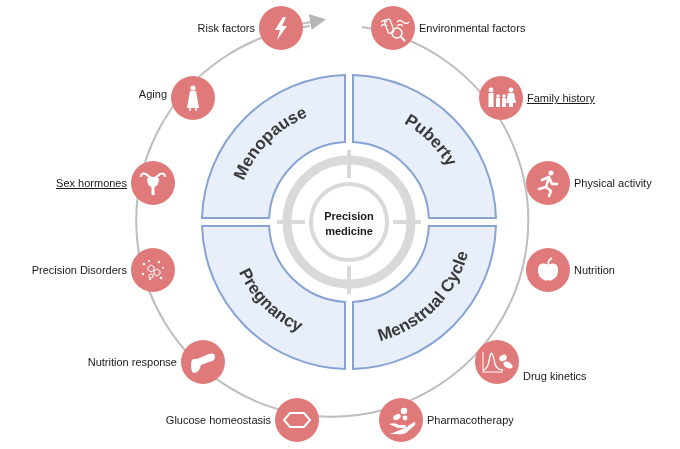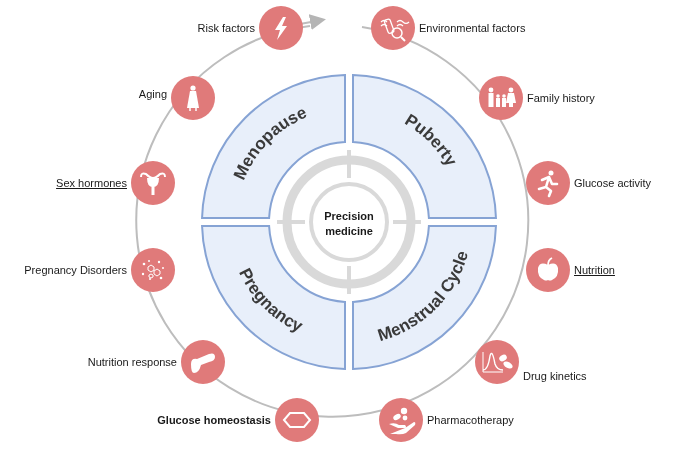--- a/index.html
+++ b/index.html
@@ -155,22 +155,22 @@
           <circle cx="4" cy="-2" r="2.4" fill="#ffffff"></circle>
         </g>
       </g>
     </g>
 </svg>
 
 <div id="labels">
     <div class="lbl left" style="top: 20px; right: 425px;">Risk factors</div>
     <div class="lbl right" style="top: 20px; left: 419px;">Environmental factors</div>
     <div class="lbl left" style="top: 86px; right: 513px;">Aging</div>
-    <div class="lbl right" style="top: 90px; left: 527px;">Family history</div>
+    <div class="lbl right" style="top: 90px; left: 527px; text-decoration: underline;">Family history</div>
     <div class="lbl left" style="top: 175px; right: 553px; text-decoration: underline;">Sex hormones</div>
-    <div class="lbl right" style="top: 175px; left: 574px;">Glucose activity</div>
-    <div class="lbl left" style="top: 262px; right: 553px;">Pregnancy Disorders</div>
-    <div class="lbl right" style="top: 262px; left: 574px; text-decoration: underline;">Nutrition</div>
+    <div class="lbl right" style="top: 175px; left: 574px;">Physical activity</div>
+    <div class="lbl left" style="top: 262px; right: 553px;">Precision Disorders</div>
+    <div class="lbl right" style="top: 262px; left: 574px;">Nutrition</div>
     <div class="lbl left" style="top: 354px; right: 503px;">Nutrition response</div>
     <div class="lbl right" style="top: 368px; left: 523px;">Drug kinetics</div>
-    <div class="lbl left" style="top: 412px; right: 409px; font-weight: bold;">Glucose homeostasis</div>
+    <div class="lbl left" style="top: 412px; right: 409px;">Glucose homeostasis</div>
     <div class="lbl right" style="top: 412px; left: 427px;">Pharmacotherapy</div>
   </div>
 
 </body></html>

